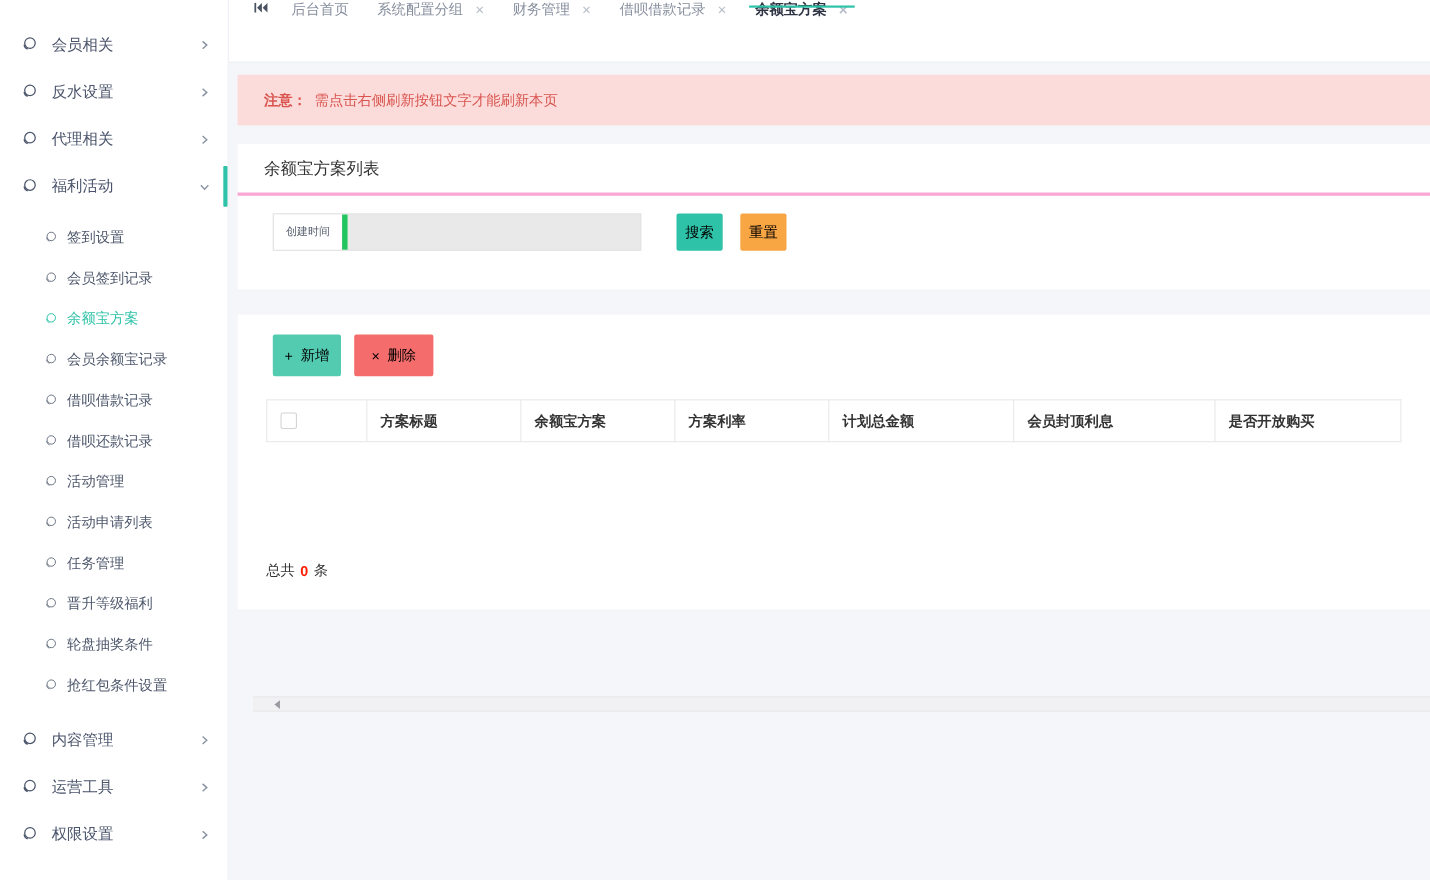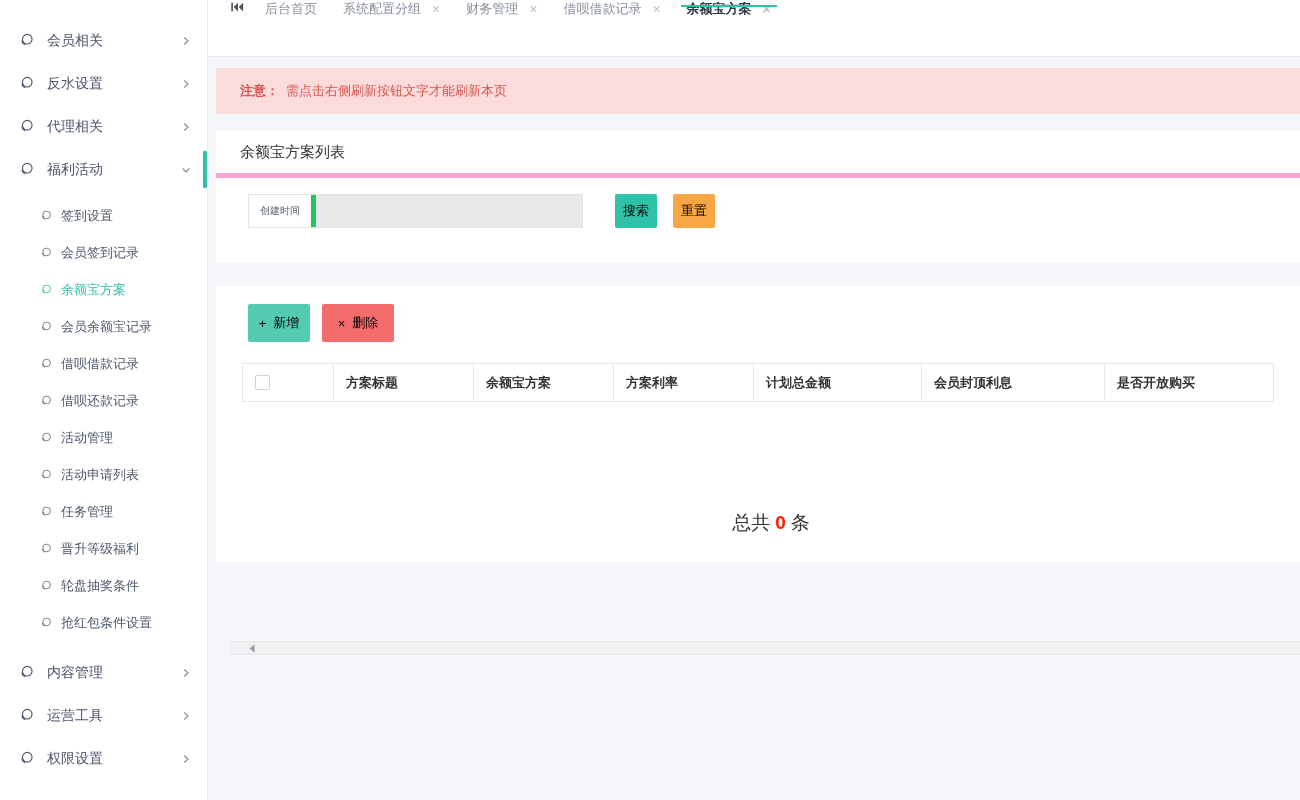--- a/index.html
+++ b/index.html
@@ -32,21 +32,21 @@
   .tab .close{margin-left:11px; color:#b9bfca; font-size:14px; line-height:1;}
   .tab.active{color:#2e3444; font-weight:bold;}
   .tab.active::after{content:""; position:absolute; left:7px; right:7px; bottom:11px; height:2px; background:var(--accent);}
 
   .content{padding-left:8px;}
   .notice{margin-top:11px; height:46px; background:var(--notice-bg); display:flex; align-items:center; padding-left:24px; font-size:13px; color:var(--notice-text);}
   .notice .bold{font-weight:bold; margin-right:7px;}
 
   .card{background:#fff;}
   .card1{margin-top:17px;}
-  .title-row{height:47px; display:flex; align-items:center; padding-left:24px; font-size:15px; color:#333; border-bottom:5px solid #f9a8d4;}
+  .title-row{height:47px; display:flex; align-items:center; padding-left:24px; font-size:15px; color:#333; border-bottom:3px solid #f9a8d4;}
   .form-row{padding:16px 24px 35px 32px; display:flex; align-items:center;}
   .date-input{width:335px; height:34px; border:1px solid #e3e3e3; background:#e9e9e9; display:flex; cursor:pointer;}
   .date-label{width:67px; background:#fff; display:flex; align-items:center; justify-content:center; font-size:10px; color:#57606e; border-right:5px solid #22c55e;}
   .date-value{flex:1;}
   .btn{height:34px; border:none; color:#000000; font-size:13px; border-radius:2px; display:inline-flex; align-items:center; justify-content:center; cursor:pointer; font-family:inherit;}
   .btn-search{width:42px; margin-left:32px; background:var(--accent);}
   .btn-reset{width:42px; margin-left:16px; background:var(--orange);text-align:center;}
 
   .card2{margin-top:23px; padding:18px 0 26px;}
   .action-row{padding-left:32px; display:flex;}
@@ -55,21 +55,21 @@
   .btn-del{width:72px; background:var(--red); margin-left:12px;}
   .btn .pre{margin-right:7px; font-size:13px;}
 
   .table-wrap{margin:21px 26px 0 26px;}
   table{border-collapse:collapse; table-layout:fixed; width:100%;}
   th{border:1px solid #e8e8e8; height:38px; font-size:13px; font-weight:bold; color:#333; text-align:left; padding-left:12px; background:#fff;}
   .col-check{width:91px;} .col-1{width:140px;} .col-2{width:140px;} .col-3{width:140px;}
   .col-4{width:168px;} .col-5{width:183px;}
   .checkbox{width:15px; height:15px; border:1px solid #d4d4d4; border-radius:2px; background:#fff; cursor:pointer;}
   .table-empty{height:108px;}
-  .summary{padding-left:26px; font-size:19px; color:#333; display:flex; align-items:center;justify-content:center;}
+  .summary{padding-left:26px; font-size:13px; color:#333; display:flex; align-items:center;}
   .summary .count{color:var(--count-red); font-weight:bold; margin:0 5px;}
 
   .hscroll{margin:79px 0 0 14px; height:14px; background:#f1f1f3; border-top:1px solid #e9e9eb; border-bottom:1px solid #e9e9eb; display:flex; align-items:center;}
   .hscroll .arrow{margin-left:18px; display:flex; align-items:center;}
 </style>
 </head>
 <body>
 
 <div class="app">
 

